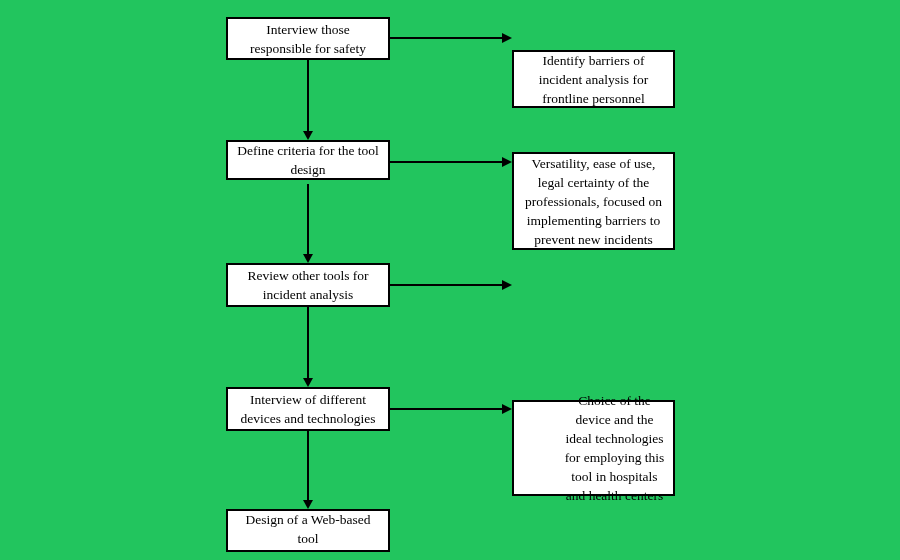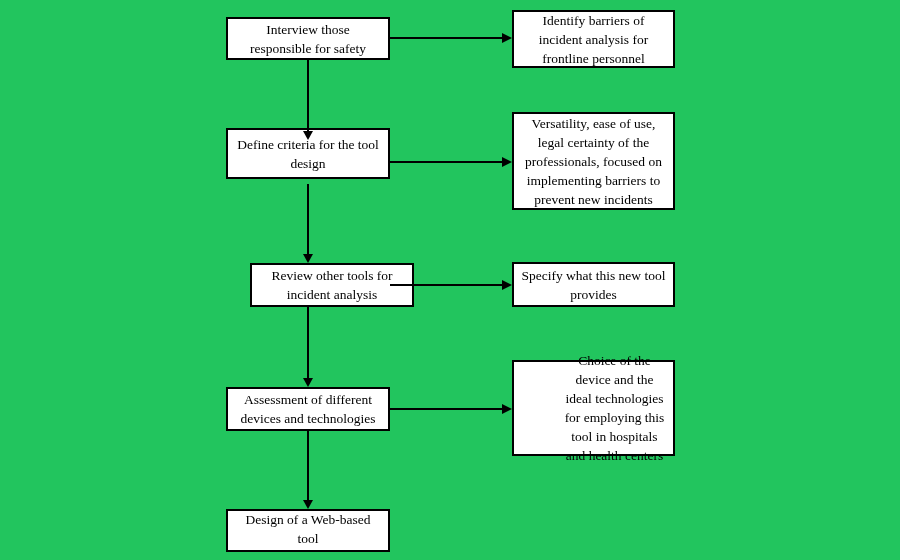--- a/index.html
+++ b/index.html
@@ -25,26 +25,26 @@
     justify-content: center;
     text-align: center;
     font-size: 13.5px;
     line-height: 19px;
     color: #000000;
     padding: 2px 6px;
   }
   
   .lb { left: 226px; width: 164px; }
   .lb1 { top: 17px;  height: 43px; }
-  .lb2 { top: 128px; height: 51px; }
-  .lb3 { top: 263px; height: 44px; margin-left: 24px; }
+  .lb2 { top: 140px; height: 40px; }
+  .lb3 { top: 263px; height: 44px; }
   .lb4 { top: 387px; height: 44px; }
   .lb5 { top: 509px; height: 43px; align-items: flex-end; }
   
-  .rb { left: 512px; width: 163px; }
+  .rb { left: 512px; width: 163px; margin-top: 40px; }
   .rb1 { top: 10px;  height: 58px; }
   .rb2 { top: 112px; height: 98px; }
   .rb3 { top: 262px; height: 45px; }
   .rb4 { top: 360px; height: 96px; padding-left: 48px; }
 
   .vline {
     position: absolute;
     left: 307px;
     width: 2px;
     background: #000000;
@@ -81,34 +81,31 @@
   <div class="flowbox lb lb1">
     <span>Interview those responsible for safety</span>
   </div>
   <div class="flowbox lb lb2">
     <span>Define criteria for the tool design</span>
   </div>
   <div class="flowbox lb lb3">
     <span>Review other tools for incident analysis</span>
   </div>
   <div class="flowbox lb lb4">
-    <span>Assessment of different devices and technologies</span>
+    <span>Interview of different devices and technologies</span>
   </div>
   <div class="flowbox lb lb5">
     <span>Design of a Web-based tool</span>
   </div>
 
   <div class="flowbox rb rb1">
     <span>Identify barriers of incident analysis for frontline personnel</span>
   </div>
   <div class="flowbox rb rb2">
     <span>Versatility, ease of use, legal certainty of the professionals, focused on implementing barriers to prevent new incidents</span>
-  </div>
-  <div class="flowbox rb rb3">
-    <span>Specify what this new tool provides</span>
   </div>
   <div class="flowbox rb rb4">
     <span>Choice of the device and the ideal technologies for employing this tool in hospitals and health centers</span>
   </div>
 
   <div class="vline" style="top:60px;  height:71px;"></div>
   <div class="vhead" style="top:131px;"></div>
 
   <div class="vline" style="top:184px; height:70px;"></div>
   <div class="vhead" style="top:254px;"></div>

